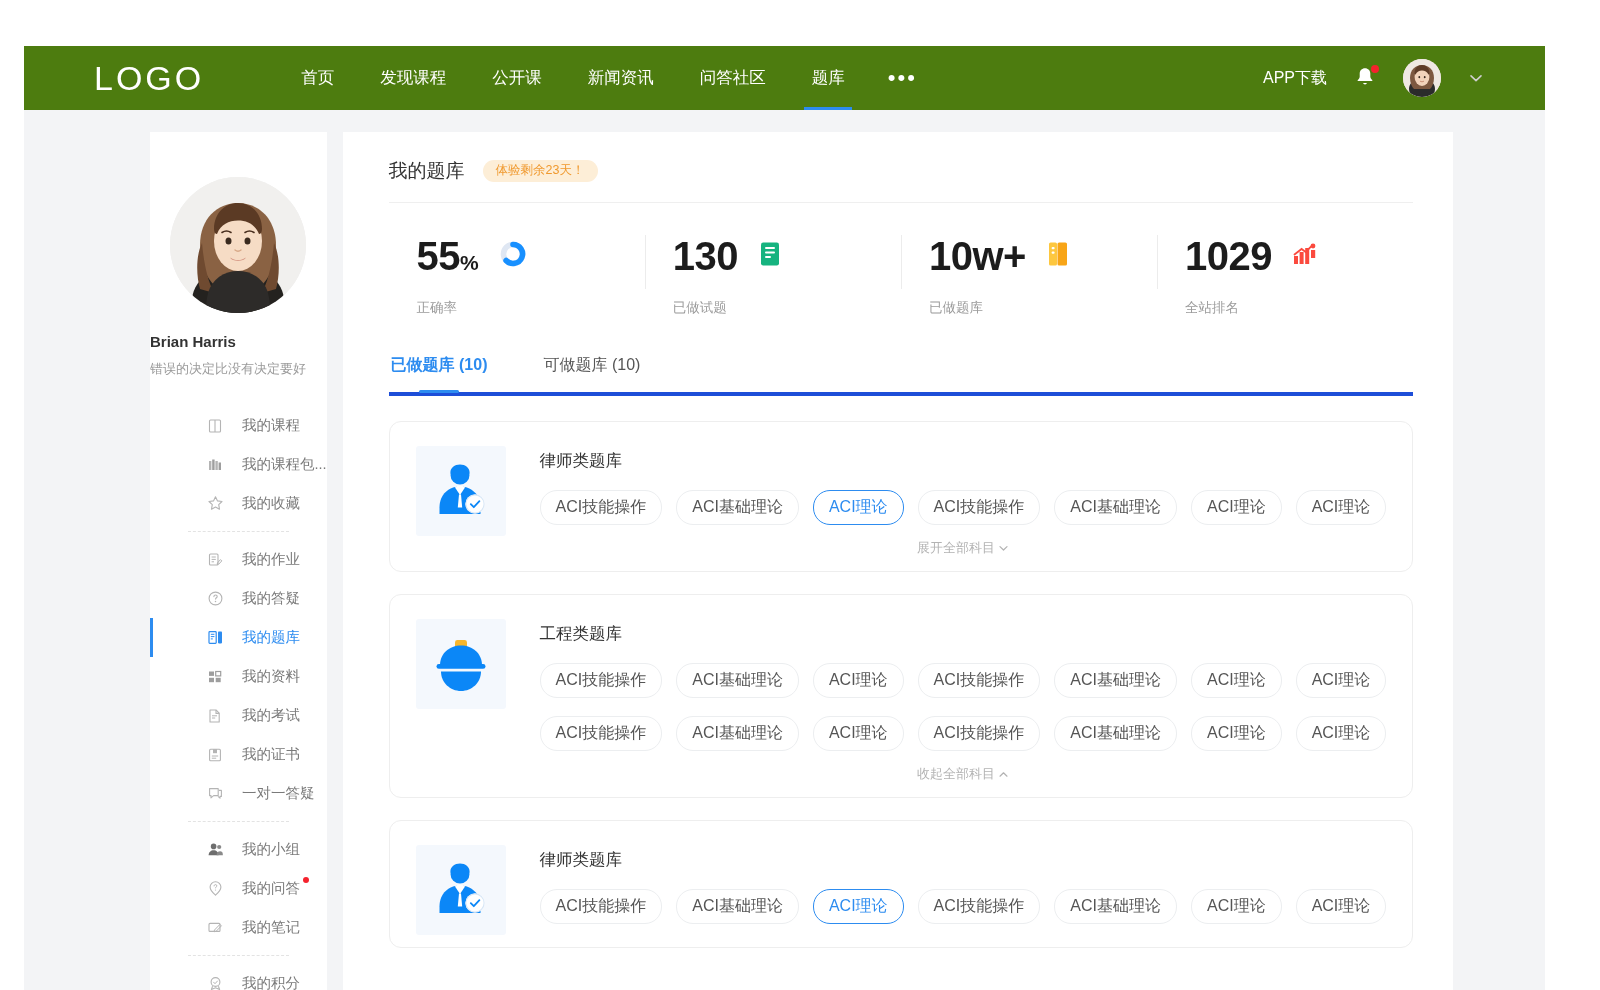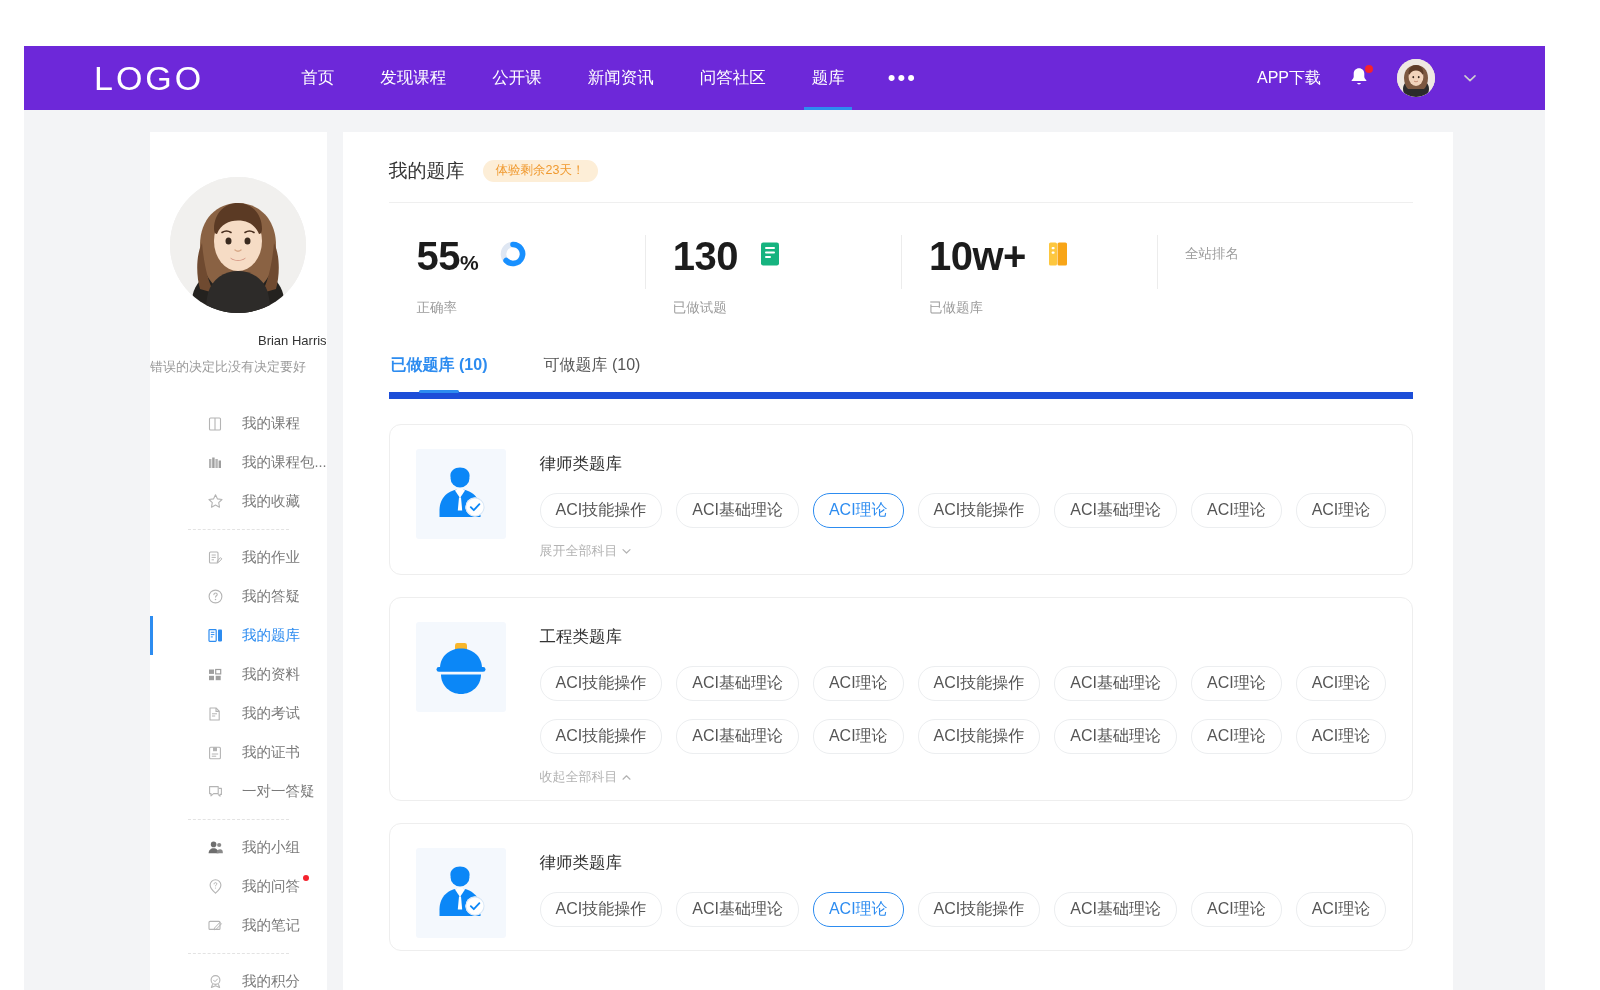--- a/index.html
+++ b/index.html
@@ -19,24 +19,24 @@
     position: absolute;
     left: 24px; top: 46px;
     width: 1521px; height: 944px;
     background: #f3f4f6;
     overflow: hidden;
   }
   
   .navbar {
     position: relative;
     height: 64px;
-    background: #6d28d9;
-    display: flex;
-    align-items: center;
-    padding: 0 16px 0 0;
+    background: #4d7c0f;
+    display: flex;
+    align-items: center;
+    padding: 0 10px 0 0;
   }
   .logo {
     margin-left: 70px;
     color: #ffffff;
     font-size: 34px;
     letter-spacing: 3px;
     font-weight: 300;
     font-family: "Liberation Sans", sans-serif;
     line-height: 1;
   }
@@ -119,24 +119,25 @@
   }
   .avatar-big {
     width: 136px; height: 136px;
     border-radius: 50%;
     margin: 0 auto;
     overflow: hidden;
     background: #f0f0ef;
     position: relative;
   }
   .uname {
-    text-align: right;
+    text-align: left;
     margin-top: 20px;
-    font-size: 13px;
+    font-size: 15px;
     color: #333333;
+    font-weight: bold;
   }
   .umotto {
     margin-top: 10px;
     font-size: 13px;
     color: #9b9b9b;
   }
   .menu { margin-top: 28px; }
   .menu-item {
     position: relative;
     display: flex;
@@ -239,21 +240,21 @@
     margin-top: 16px;
     font-size: 13.5px;
     color: #9b9b9b;
   }
 
   
   .tabs {
     display: flex;
     gap: 52px;
     margin-top: 22px;
-    border-bottom: 7px solid #1d4ed8;
+    border-bottom: 4px solid #1d4ed8;
   }
   .tab {
     position: relative;
     font-size: 16px;
     color: #555555;
     padding: 6px 2px 16px 2px;
     cursor: pointer;
     white-space: nowrap;
   }
   .tab.active { color: #2d8cf0; font-weight: bold; }
@@ -307,21 +308,21 @@
     padding: 8px 15px 9px 15px;
     line-height: 1;
     white-space: nowrap;
     cursor: pointer;
     background: #fff;
     text-align: center;
   }
   .tag.sel { border-color: #2d8cf0; color: #2d8cf0; }
   .card-foot {
     display: flex;
-    justify-content: flex-start;
+    justify-content: center;
     margin-top: 14px;
     padding-bottom: 2px;
   }
   .expand-link {
     font-size: 13px;
     color: #b3b3b3;
     cursor: pointer;
     display: flex;
     align-items: center;
     gap: 3px;
@@ -619,20 +620,35 @@
                   <rect x="11.5" y="1.5" width="9.5" height="23" rx="1.6" fill="#f8a517"></rect>
                   <rect x="5.6" y="6" width="3" height="2.2" rx="1" fill="#ffffff"></rect>
                   <rect x="5.6" y="10.6" width="3" height="2.2" rx="1" fill="#ffffff"></rect>
                 </svg>
               </span>
             </div>
             <div class="stat-label">已做题库</div>
           </div>
 
           <div class="stat">
+            <div class="stat-top">
+              <div class="stat-num">
+                <span>1029</span><span class="unit"></span>
+              </div>
+              <span>
+                <svg width="26" height="26" viewBox="0 0 26 26">
+                  <rect x="2" y="15" width="4" height="8" fill="#fb4a3e"></rect>
+                  <rect x="7.6" y="11" width="4" height="12" fill="#fb4a3e"></rect>
+                  <rect x="13.2" y="7" width="4" height="16" fill="#fb4a3e"></rect>
+                  <circle cx="21" cy="5" r="2.4" fill="#fb4a3e"></circle>
+                  <path d="M19 9h4.2v8H19z" fill="#fb4a3e"></path>
+                  <path d="M2.5 13.5L9.6 8l4 3 6.4-6.4" stroke="#fb4a3e" stroke-width="1.8" fill="none" stroke-linecap="round"></path>
+                </svg>
+              </span>
+            </div>
             <div class="stat-label">全站排名</div>
           </div>
 
         </div>
 
         <div class="tabs">
           <div class="tab active">已做题库 (10)</div>
           <div class="tab">可做题库 (10)</div>
         </div>
 

